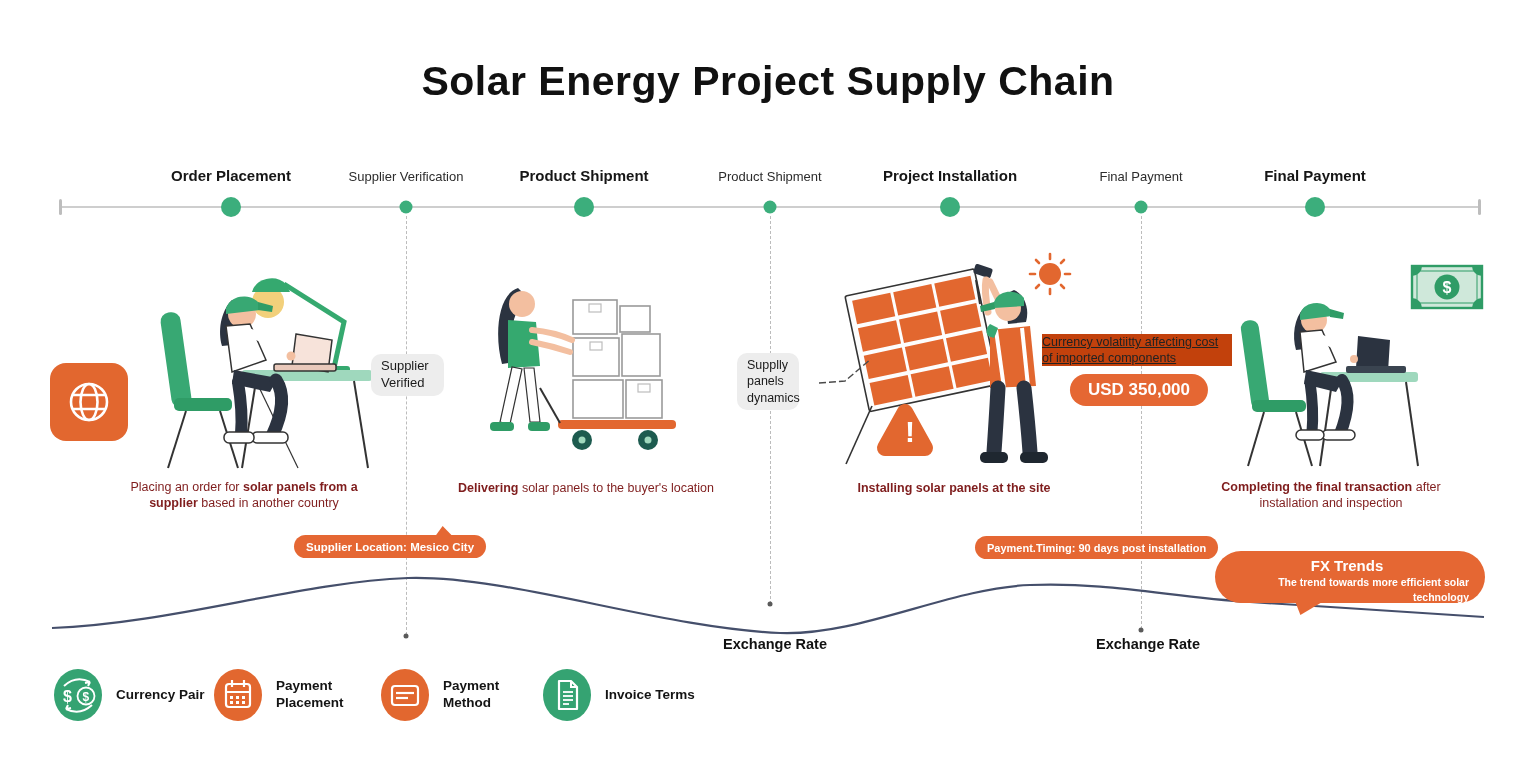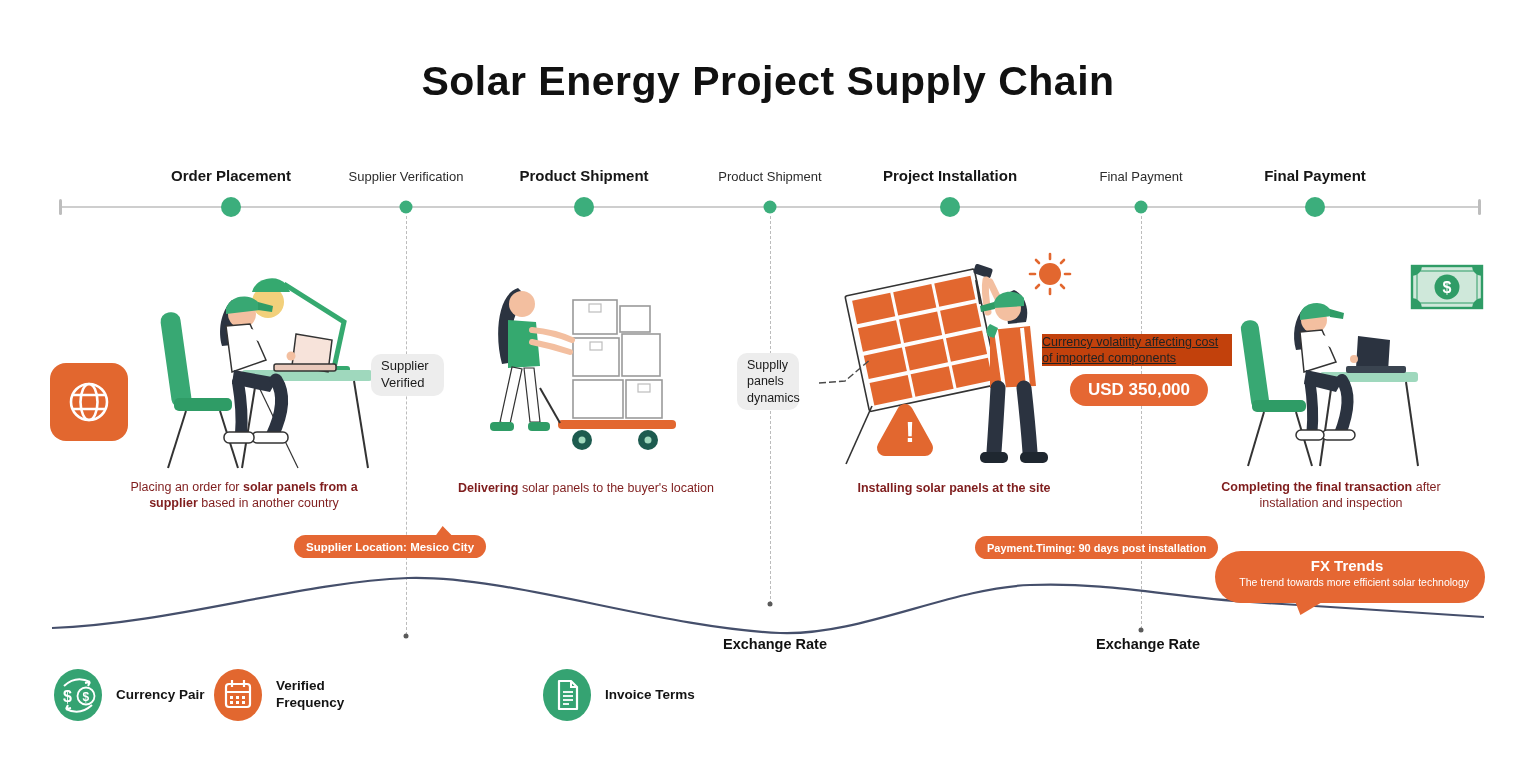--- a/index.html
+++ b/index.html
@@ -38,21 +38,21 @@
            border-top:10px solid #34a772;transform:skewX(14deg);}
   
   .currency-note{transform:translateX(-50%);width:190px;text-align:left;font-size:12.5px;
                  line-height:1.28;color:#222;background:#c2410c;text-decoration:underline;}
   .usd-pill{transform:translateX(-50%);background:#e56733;color:#fff;font-weight:800;font-size:17px;
             border-radius:17px;padding:6px 18px;white-space:nowrap;}
   
   .fx-bubble{left:1215px;top:551px;width:270px;height:52px;background:#e56733;border-radius:26px;
              color:#fff;box-sizing:border-box;padding:6px 16px 0 10px;z-index:6;}
   .fx-title{text-align:center;font-size:15px;font-weight:800;line-height:1.2;}
-  .fx-sub{text-align:right;font-size:10.5px;font-weight:400;line-height:1.4;}
+  .fx-sub{text-align:right;font-size:10.5px;font-weight:700;line-height:1.4;}
   .fx-tail{position:absolute;bottom:-12px;left:78px;width:0;height:0;
            border-left:9px solid transparent;border-right:22px solid transparent;
            border-top:15px solid #e56733;transform:skewX(-12deg);}
   .xr-label{transform:translateX(-50%);font-size:14.5px;font-weight:700;color:#111;white-space:nowrap;}
   
   .legend-item{position:absolute;top:668px;display:flex;align-items:center;gap:14px;height:54px;}
   .legend-circle{width:48px;height:52px;border-radius:50%;display:flex;align-items:center;
                  justify-content:center;flex:none;}
   .legend-circle.green{background:#35a372;}
   .legend-circle.orange{background:#e2672f;}
@@ -322,23 +322,33 @@
         <g fill="#fff">
           <rect x="16" y="25" width="3" height="3"></rect>
             <rect x="22" y="25" width="3" height="3"></rect>
             <rect x="28" y="25" width="3" height="3"></rect>
           <rect x="16" y="30" width="3" height="3"></rect>
             <rect x="22" y="30" width="3" height="3"></rect>
             <rect x="28" y="30" width="3" height="3"></rect>
         </g>
       </svg>
     </span>
-    <span class="legend-label">Verified Frequency</span>
-  </div>
-
+    <span class="legend-label">Payment Placement</span>
+  </div>
+
+  <div class="legend-item" style="left:381px">
+    <span class="legend-circle orange">
+      <svg width="48" height="48" viewBox="0 0 48 48">
+        <rect x="11" y="15" width="26" height="19" rx="3" fill="none" stroke="#fff" stroke-width="2.2"></rect>
+        <line x1="15" y1="22" x2="33" y2="22" stroke="#fff" stroke-width="2.2"></line>
+        <line x1="15" y1="27" x2="27" y2="27" stroke="#fff" stroke-width="2.2"></line>
+      </svg>
+    </span>
+    <span class="legend-label">Payment Method</span>
+  </div>
 
   <div class="legend-item" style="left:543px">
     <span class="legend-circle green">
       <svg width="48" height="48" viewBox="0 0 48 48">
         <path d="M16,10 h12 l6,6 v22 h-18 z" fill="none" stroke="#fff" stroke-width="2.2" stroke-linejoin="round"></path>
         <path d="M28,10 v6 h6" fill="none" stroke="#fff" stroke-width="2"></path>
         <line x1="20" y1="21" x2="30" y2="21" stroke="#fff" stroke-width="1.8"></line>
         <line x1="20" y1="25" x2="30" y2="25" stroke="#fff" stroke-width="1.8"></line>
         <line x1="20" y1="29" x2="30" y2="29" stroke="#fff" stroke-width="1.8"></line>
         <line x1="20" y1="33" x2="26" y2="33" stroke="#fff" stroke-width="1.8"></line>

